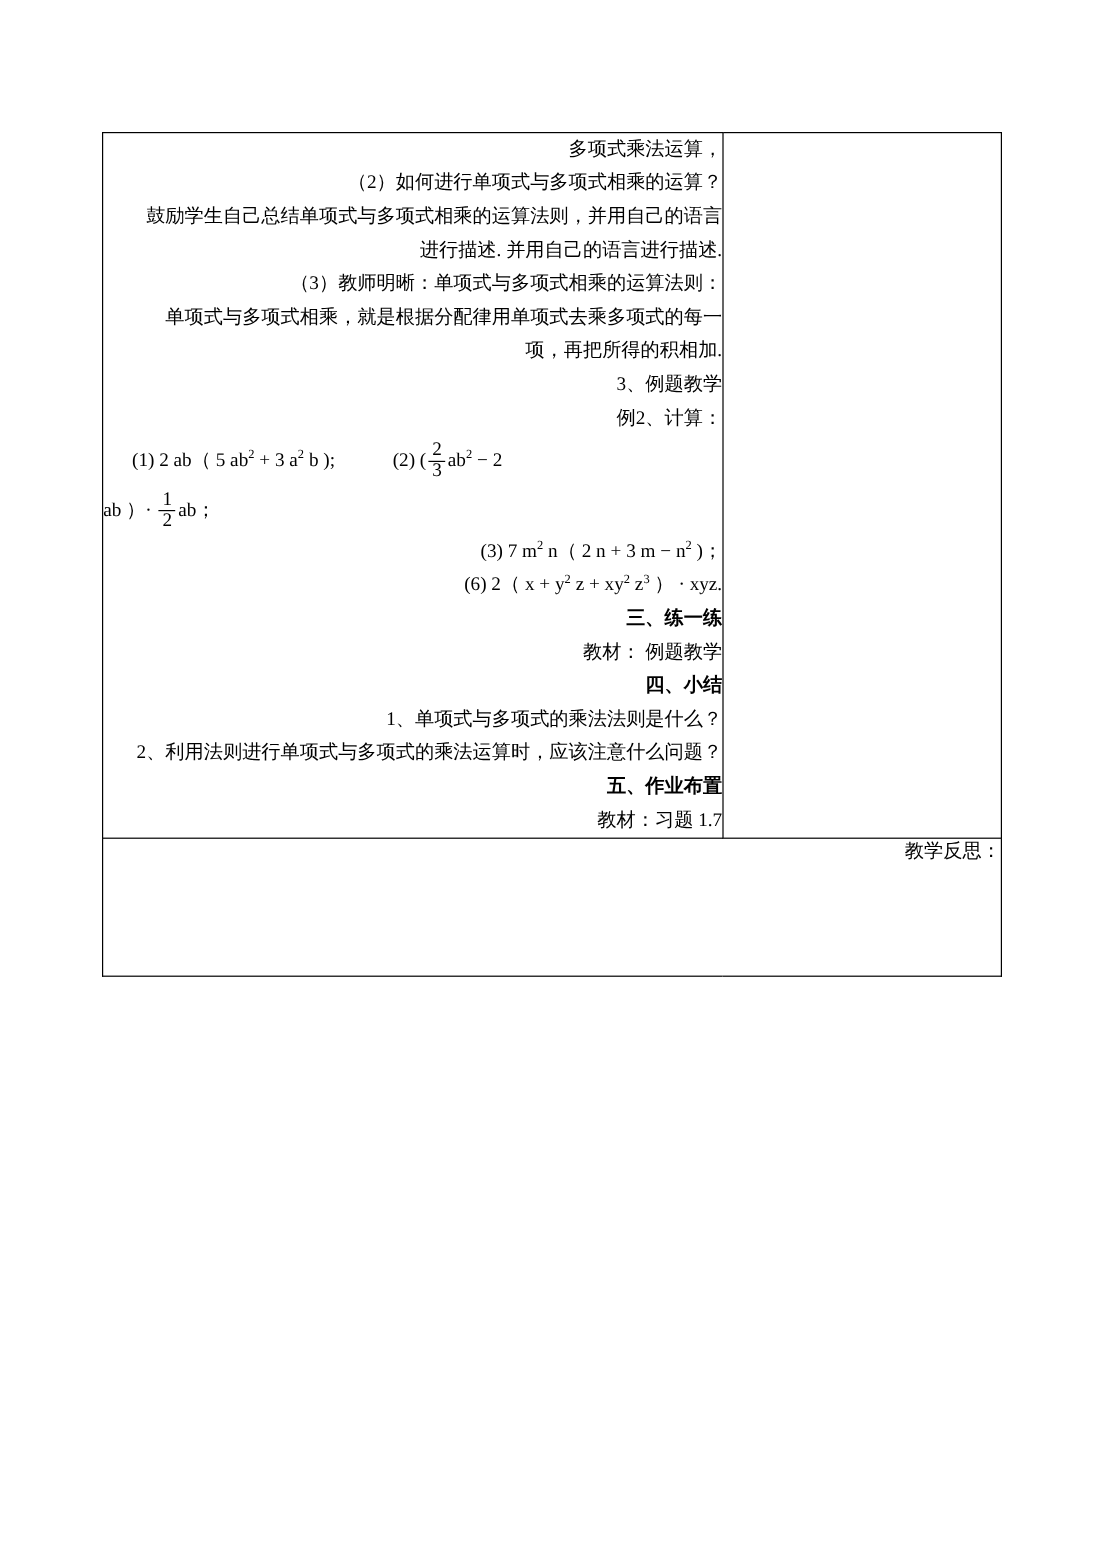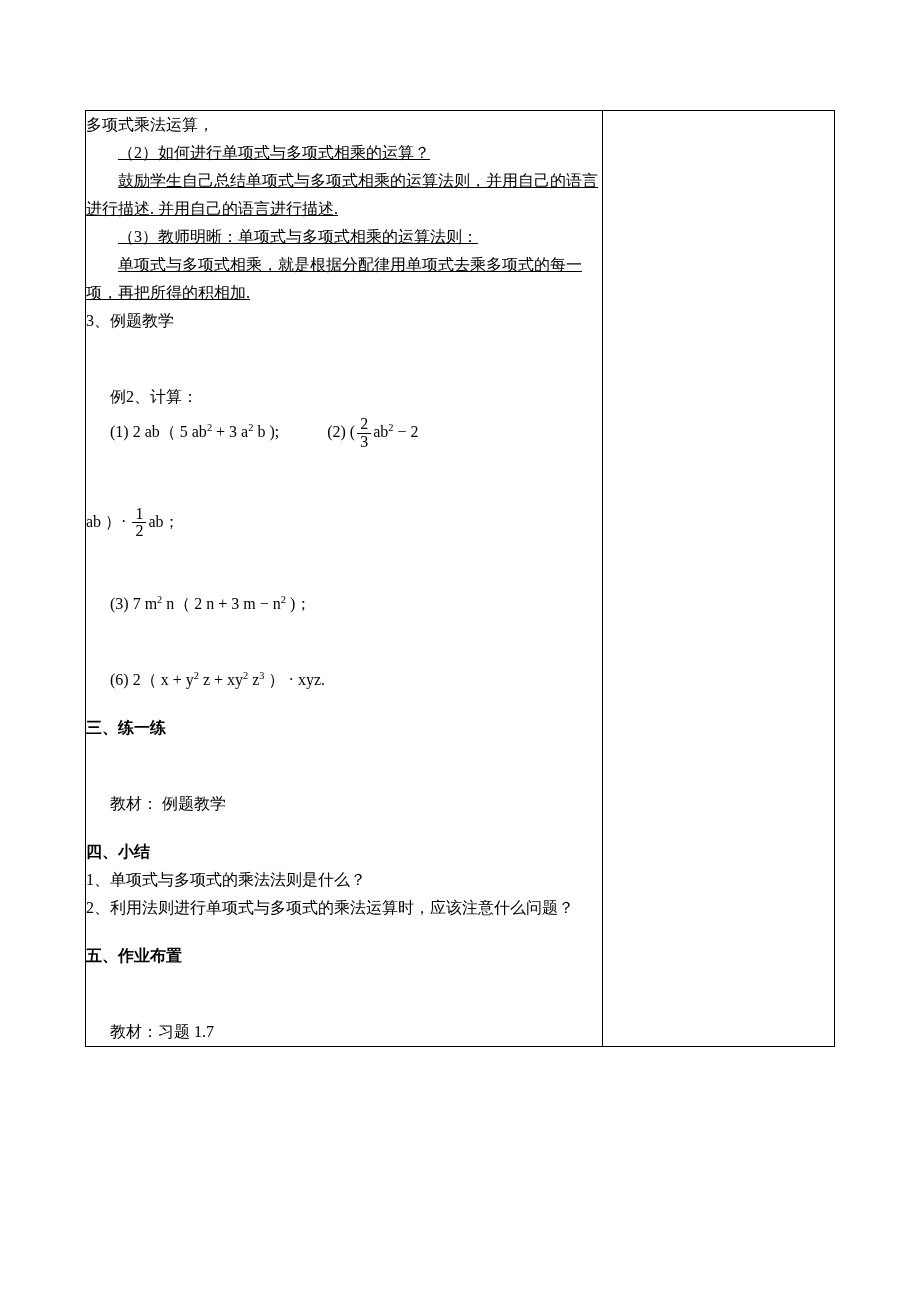--- a/index.html
+++ b/index.html
@@ -27,43 +27,42 @@
       padding: 4px 8px 14px 4px;
       line-height: 1.75;
     }
     .side-cell {
       width: 31%;
     }
     .reflect-cell {
       padding: 4px 8px 4px 4px;
       height: 115px;
     }
-    .para { display: block; }
-    .indent1 { text-indent: 1.5em; margin-top: 48px; }
-    .indent2 { text-indent: 2em; text-decoration: underline; }
-    .bold { font-weight: bold; font-family: Liberation Sans, sans-serif; margin-top: 20px; }
+    .para { display: block; text-align: right; }
+    .indent1 { text-indent: 1.5em; }
+    .indent2 { text-indent: 2em; }
+    .bold { font-weight: bold; font-family: Liberation Sans, sans-serif; }
     .ital { font-family: "Times New Roman", serif; }
     .sup { font-size: 0.65em; vertical-align: super; line-height: 0; }
     .frac {
       display: inline-block;
       vertical-align: middle;
       text-align: center;
       line-height: 1.05;
       font-family: "Times New Roman", serif;
       margin: 0 2px;
     }
     .frac .num { display: block; border-bottom: 1px solid #000; padding: 0 3px; }
     .frac .den { display: block; padding: 0 3px; }
     .formula-line {
       line-height: 2.6;
       padding-left: 1.5em;
     }
     .formula-line2 {
       line-height: 2.6;
-      margin-top: 48px;
     }
     .gap { display: inline-block; width: 2.5em; }
   </style>
 </head>
 <body>
 
 <table class="outer-table">
   <tbody>
       <tr>
     <td class="main-cell">
@@ -108,14 +107,19 @@
       <span class="para bold">四、小结</span>
       <span class="para">1、单项式与多项式的乘法法则是什么？</span>
       <span class="para">2、利用法则进行单项式与多项式的乘法运算时，应该注意什么问题？</span>
 
       <span class="para bold">五、作业布置</span>
       <span class="para indent1">教材：习题 1.7</span>
 
     </td>
     <td class="side-cell"></td>
   </tr>
+  <tr>
+    <td class="reflect-cell" colspan="2">
+      <span class="para">教学反思：</span>
+    </td>
+  </tr>
 </tbody>
   </table>
 
 </body></html>

